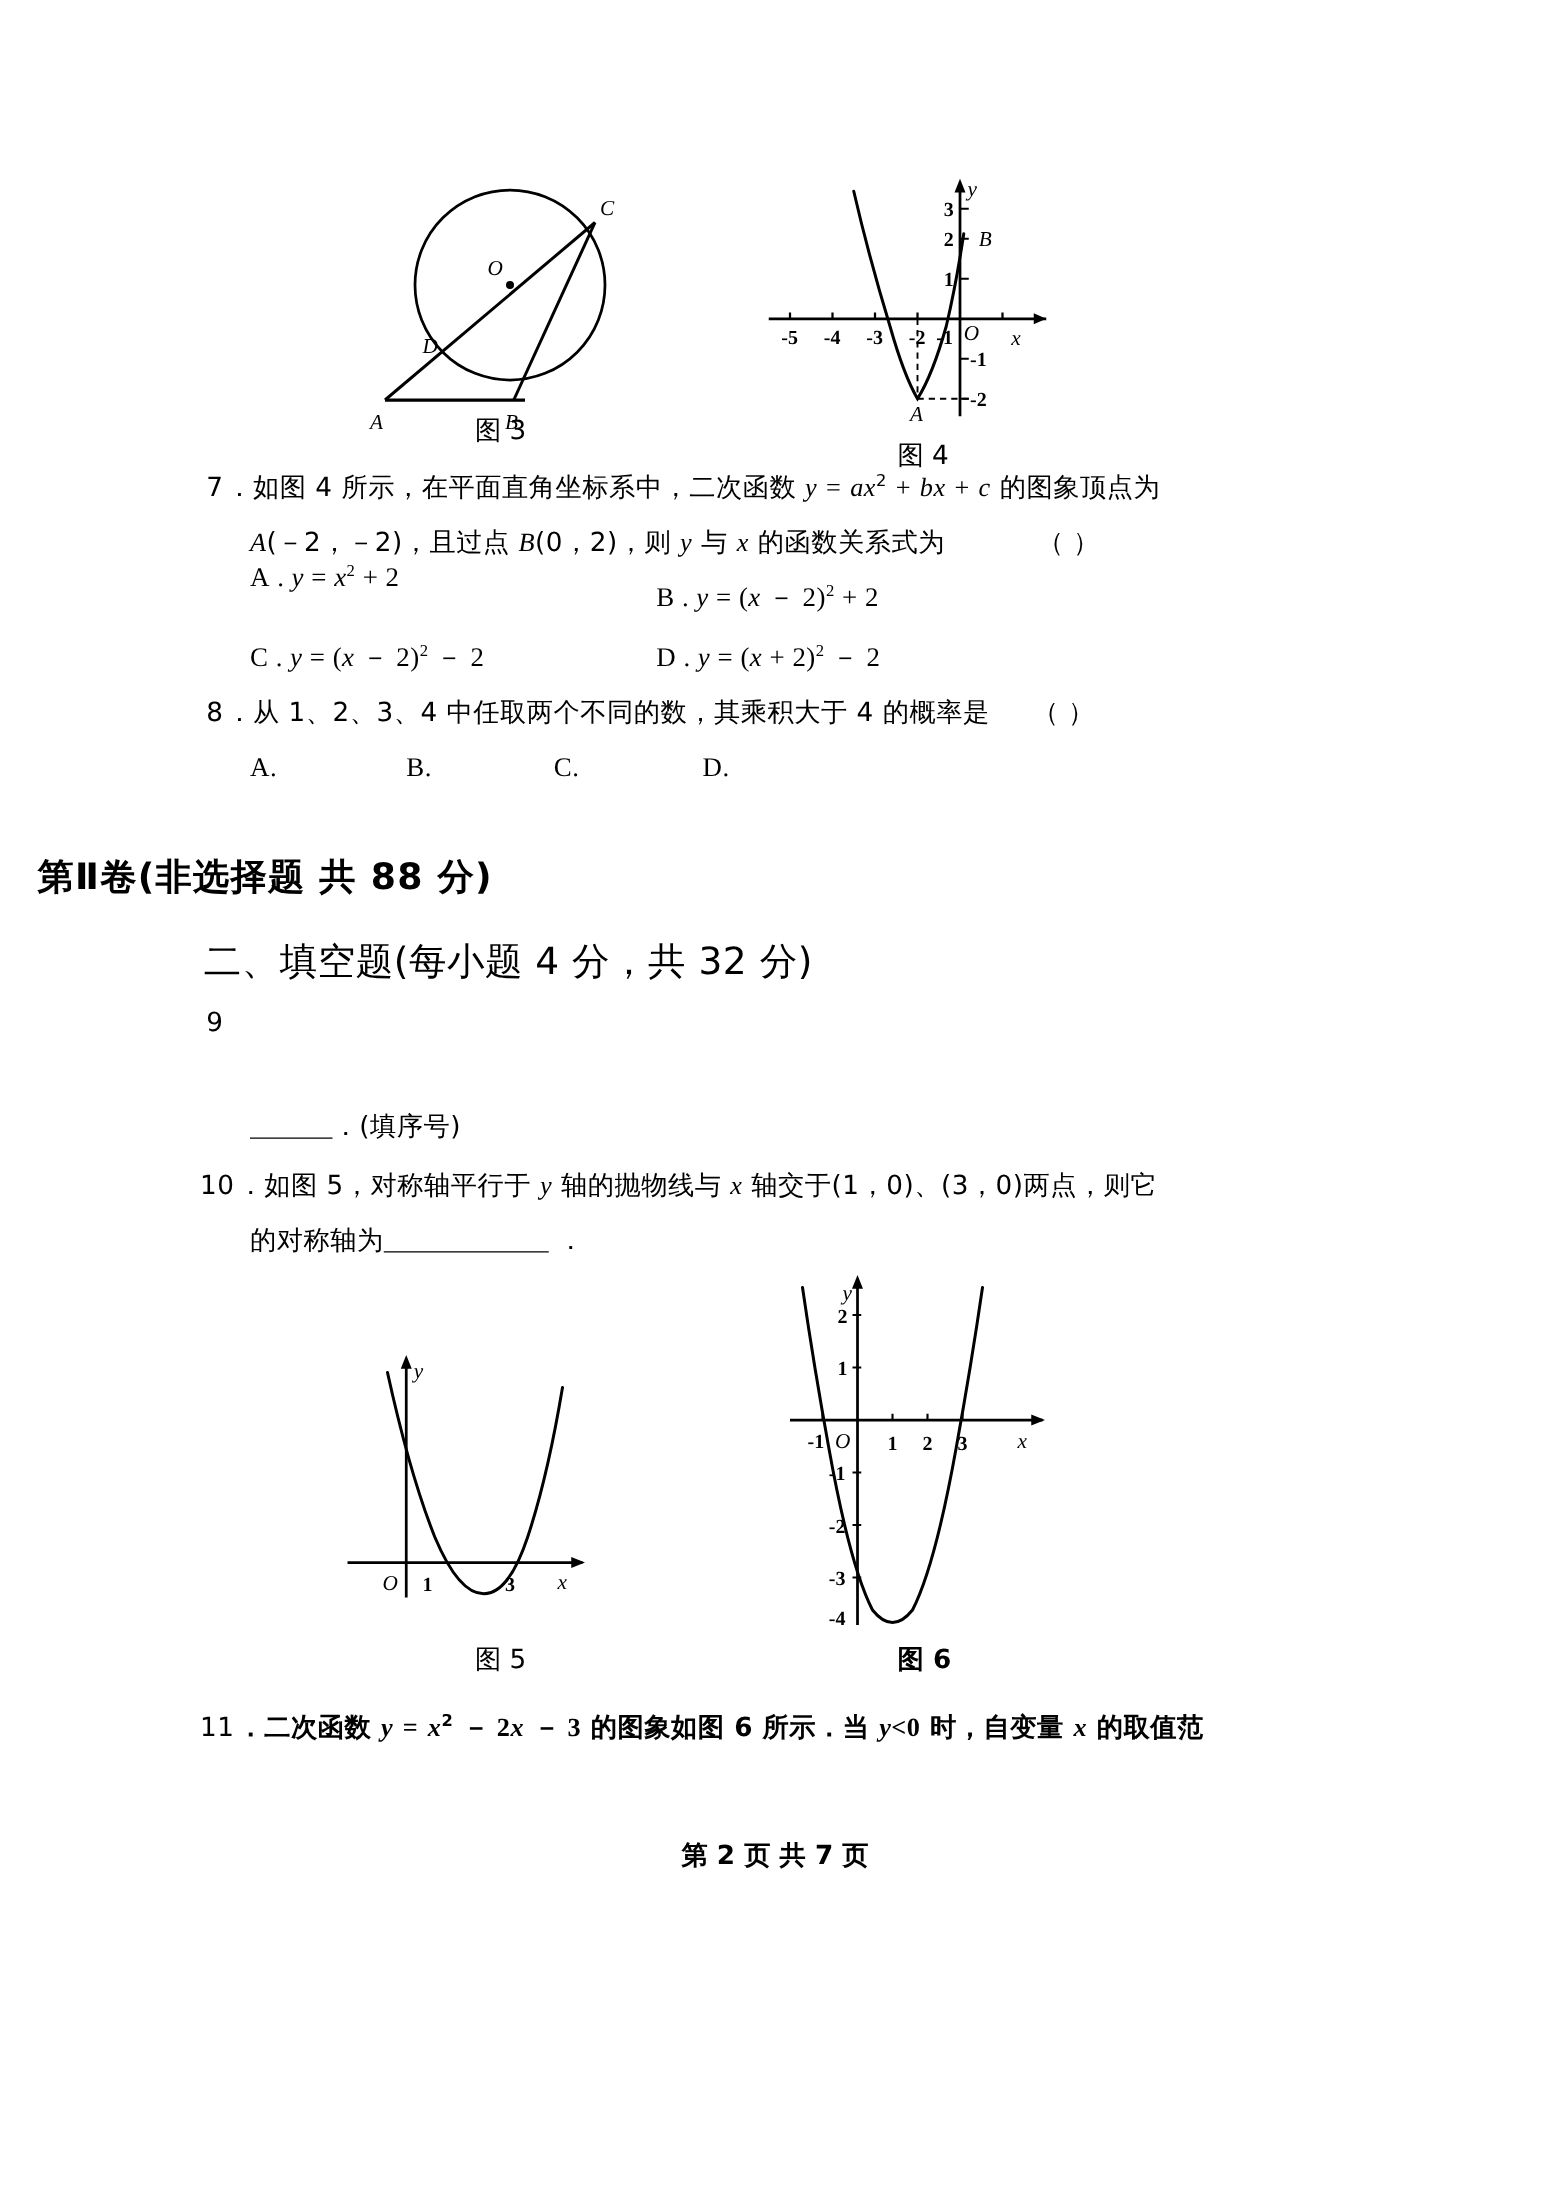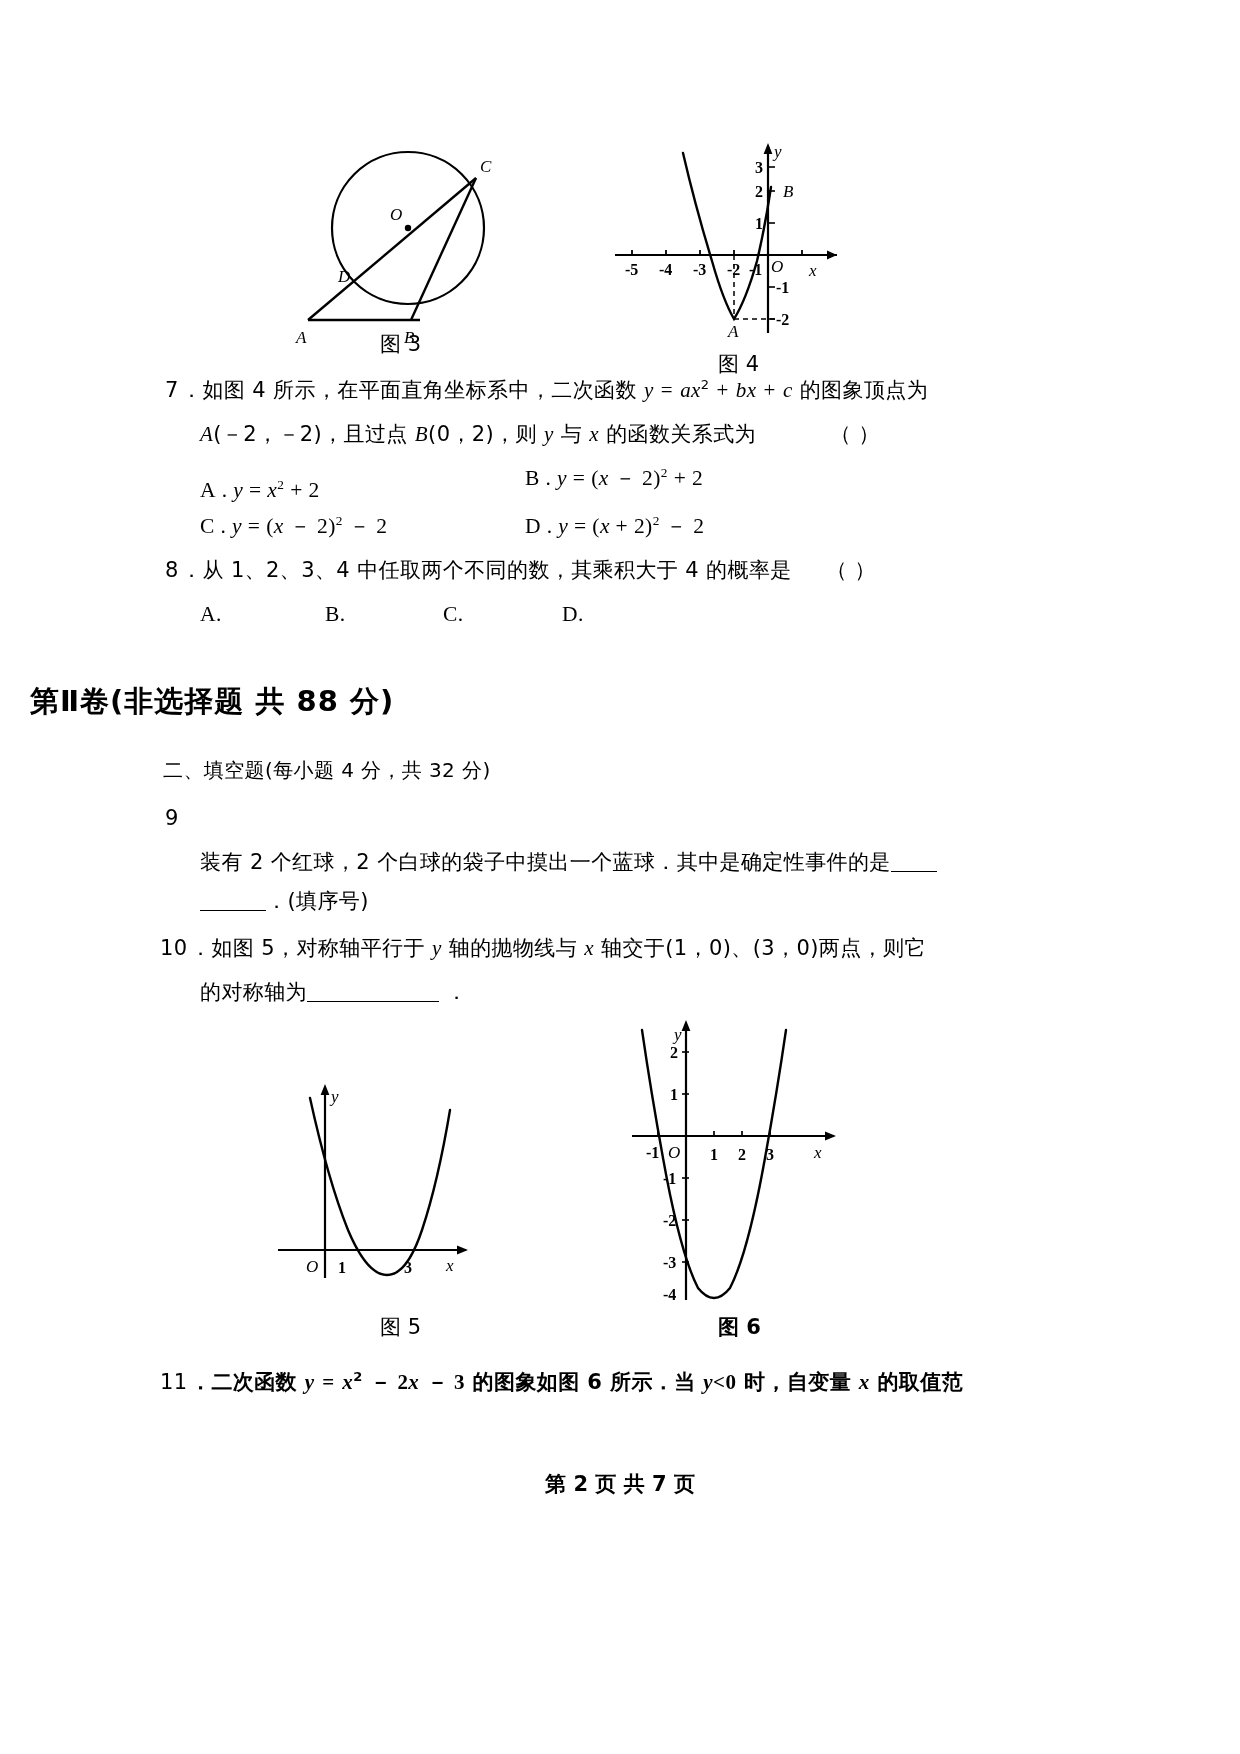--- a/index.html
+++ b/index.html
@@ -127,21 +127,21 @@
 
   <div class="q cn" style="left:165px;top:368px;">7</div>
   <div class="q cn" style="left:181px;top:368px;">
     ．如图 4 所示，在平面直角坐标系中，二次函数&nbsp;<span class="mi">y</span>&nbsp;<span class="mn">=</span>&nbsp;<span class="mi">ax</span><sup>2</sup>&nbsp;<span class="mn">+</span>&nbsp;<span class="mi">bx</span>&nbsp;<span class="mn">+</span>&nbsp;<span class="mi">c</span>&nbsp;的图象顶点为
   </div>
   <div class="q cn" style="left:200px;top:412px;">
     <span class="mi">A</span>(－2，－2)，且过点&nbsp;<span class="mi">B</span>(0，2)，则&nbsp;<span class="mi">y</span>&nbsp;与&nbsp;<span class="mi">x</span>&nbsp;的函数关系式为
   </div>
   <div class="q cn" style="left:830px;top:412px;">（    ）</div>
 
-  <div class="q" style="left:200px;top:468px;">
+  <div class="q" style="left:200px;top:440px;">
     <span class="mn">A</span>&nbsp;.&nbsp;<span class="mi">y</span> <span class="mn">=</span> <span class="mi">x</span><sup>2</sup> <span class="mn">+ 2</span>
   </div>
   <div class="q" style="left:525px;top:456px;">
     <span class="mn">B</span>&nbsp;.&nbsp;<span class="mi">y</span> <span class="mn">=</span> <span class="mn">(</span><span class="mi">x</span> <span class="mn">－ 2)</span><sup>2</sup> <span class="mn">+ 2</span>
   </div>
   <div class="q" style="left:200px;top:504px;">
     <span class="mn">C</span>&nbsp;.&nbsp;<span class="mi">y</span> <span class="mn">=</span> <span class="mn">(</span><span class="mi">x</span> <span class="mn">－ 2)</span><sup>2</sup> <span class="mn">－ 2</span>
   </div>
   <div class="q" style="left:525px;top:504px;">
     <span class="mn">D</span>&nbsp;.&nbsp;<span class="mi">y</span> <span class="mn">=</span> <span class="mn">(</span><span class="mi">x</span> <span class="mn">+ 2)</span><sup>2</sup> <span class="mn">－ 2</span>
@@ -159,26 +159,23 @@
   </div>
   <div class="q" style="left:443px;top:592px;">
     <span class="mn">C.</span>
   </div>
   <div class="q" style="left:562px;top:592px;">
     <span class="mn">D.</span>
   </div>
 
   <div class="heading" style="top:682px;">第Ⅱ卷(非选择题    共 88 分)</div>
 
-  <div class="q cn" style="left:163px;top:748px;font-size:20px;">二、填空题(每小题 4 分，共 32 分)</div>
+  <div class="q cn" style="left:163px;top:748px;font-size:30px;">二、填空题(每小题 4 分，共 32 分)</div>
 
   <div class="q cn" style="left:165px;top:796px;">9</div>
-  <div class="q cn" style="left:200px;top:840px;">
-    装有 2 个红球，2 个白球的袋子中摸出一个蓝球．其中是确定性事件的是<span class="blank" style="width:46px;"></span>
-  </div>
   <div class="q cn" style="left:200px;top:879px;">
     <span class="blank" style="width:66px;"></span>．(填序号)
   </div>
 
   <div class="q cn" style="left:160px;top:926px;">10</div>
   <div class="q cn" style="left:190px;top:926px;">
     ．如图 5，对称轴平行于&nbsp;<span class="mi">y</span>&nbsp;轴的抛物线与&nbsp;<span class="mi">x</span>&nbsp;轴交于(1，0)、(3，0)两点，则它
   </div>
   <div class="q cn" style="left:200px;top:970px;">
     的对称轴为<span class="blank" style="width:132px;"></span>&nbsp;．

